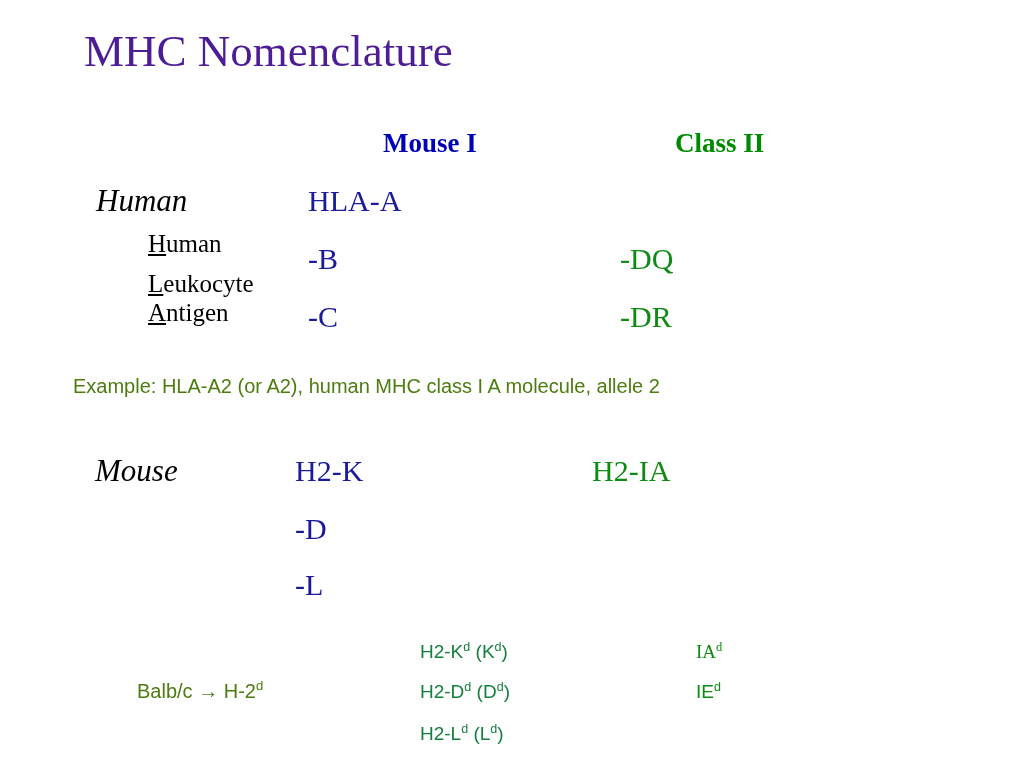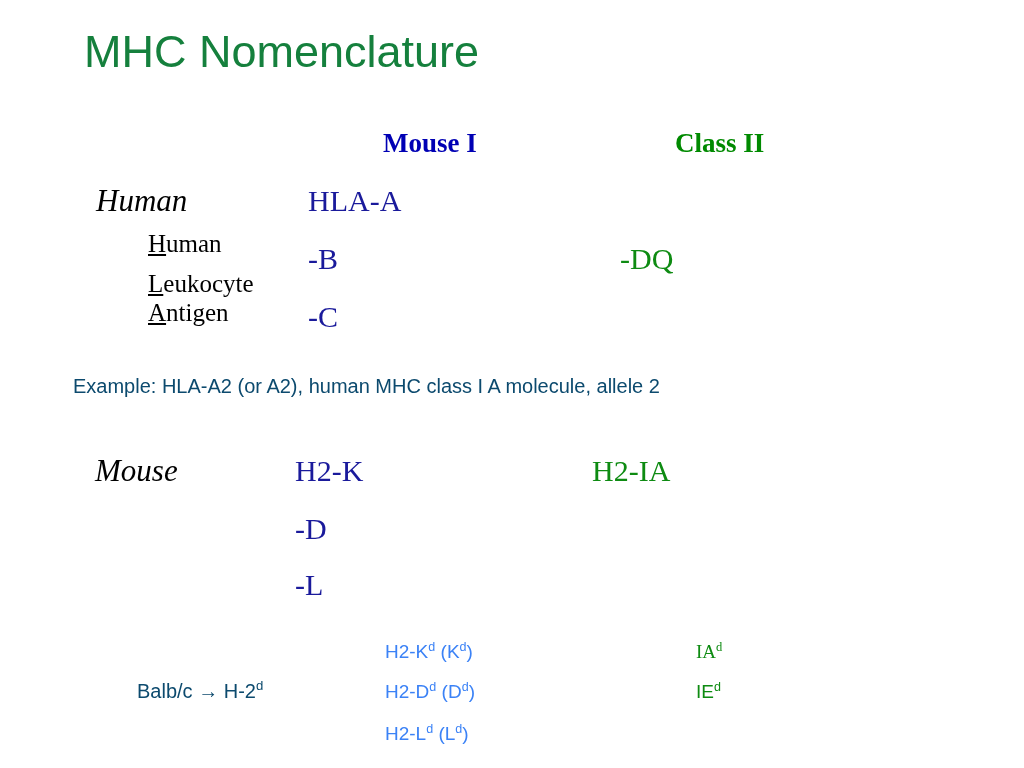--- a/index.html
+++ b/index.html
@@ -19,24 +19,24 @@
   .slide {
     position: absolute;
     inset: 0;
   }
 
   
   .slide-title {
     position: absolute;
     left: 84px;
     top: 28px;
-    font-family: Liberation Sans, sans-serif;
+    font-family: Liberation Serif, serif;
     font-size: 45px;
     line-height: 1.05;
-    color: #15803d;
+    color: #4c1d95;
     white-space: nowrap;
     letter-spacing: 0px;
   }
 
   
   .col-head {
     position: absolute;
     font-family: "Liberation Serif", "DejaVu Serif", serif;
     font-weight: bold;
     font-size: 27px;
@@ -107,35 +107,35 @@
 
   
   .mou2-ia { left: 592px; width: 200px; top: 454px; }
   .mou2-ie { left: 592px; width: 200px; top: 512px; }
 
   
   .note {
     position: absolute;
     font-family: "Liberation Sans", "DejaVu Sans", sans-serif;
     font-size: 20px;
-    color: #0c4a6e;
+    color: #4d7c0f;
     white-space: nowrap;
   }
   .note.example   { left: 73px;  top: 375px; }
   .note.haplotype { left: 78px;  top: 597px; }
   .note.strain    { left: 137px; top: 680px; }
 
   
   .allele {
     position: absolute;
     font-family: "Liberation Sans", "DejaVu Sans", sans-serif;
     font-size: 19px;
     white-space: nowrap;
   }
-  .allele.c1 { color: #3b82f6; }
+  .allele.c1 { color: #15803d; margin-left: 35px; }
   .allele.c2 { color: #0e8b12; }
   .allele sup {
     font-size: 0.66em;
     vertical-align: super;
     line-height: 0;
   }
   .hap-k { left: 385px; top: 641px; }
   .hap-d { left: 385px; top: 681px; }
   .hap-l { left: 385px; top: 723px; }
   .hap-ia { left: 696px; top: 641px; font-family: Liberation Serif, serif; }
@@ -161,20 +161,21 @@
   </div>
   <div class="expansion row3">
     <span class="ul">A</span><span>ntigen</span>
   </div>
 
   <div class="gene c1 hum1-a">HLA-A</div>
   <div class="gene c1 hum1-b">-B</div>
   <div class="gene c1 hum1-c">-C</div>
 
   <div class="gene c2 hum2-dq">-DQ</div>
+  <div class="gene c2 hum2-dr">-DR</div>
 
   <div class="note example">Example: HLA-A2 (or A2), human MHC class I A molecule, allele 2</div>
 
   <div class="species mouse">Mouse</div>
 
   <div class="gene c1 mou1-k">H2-K</div>
   <div class="gene c1 mou1-d">-D</div>
   <div class="gene c1 mou1-l">-L</div>
 
   <div class="gene c2 mou2-ia">H2-IA</div>

